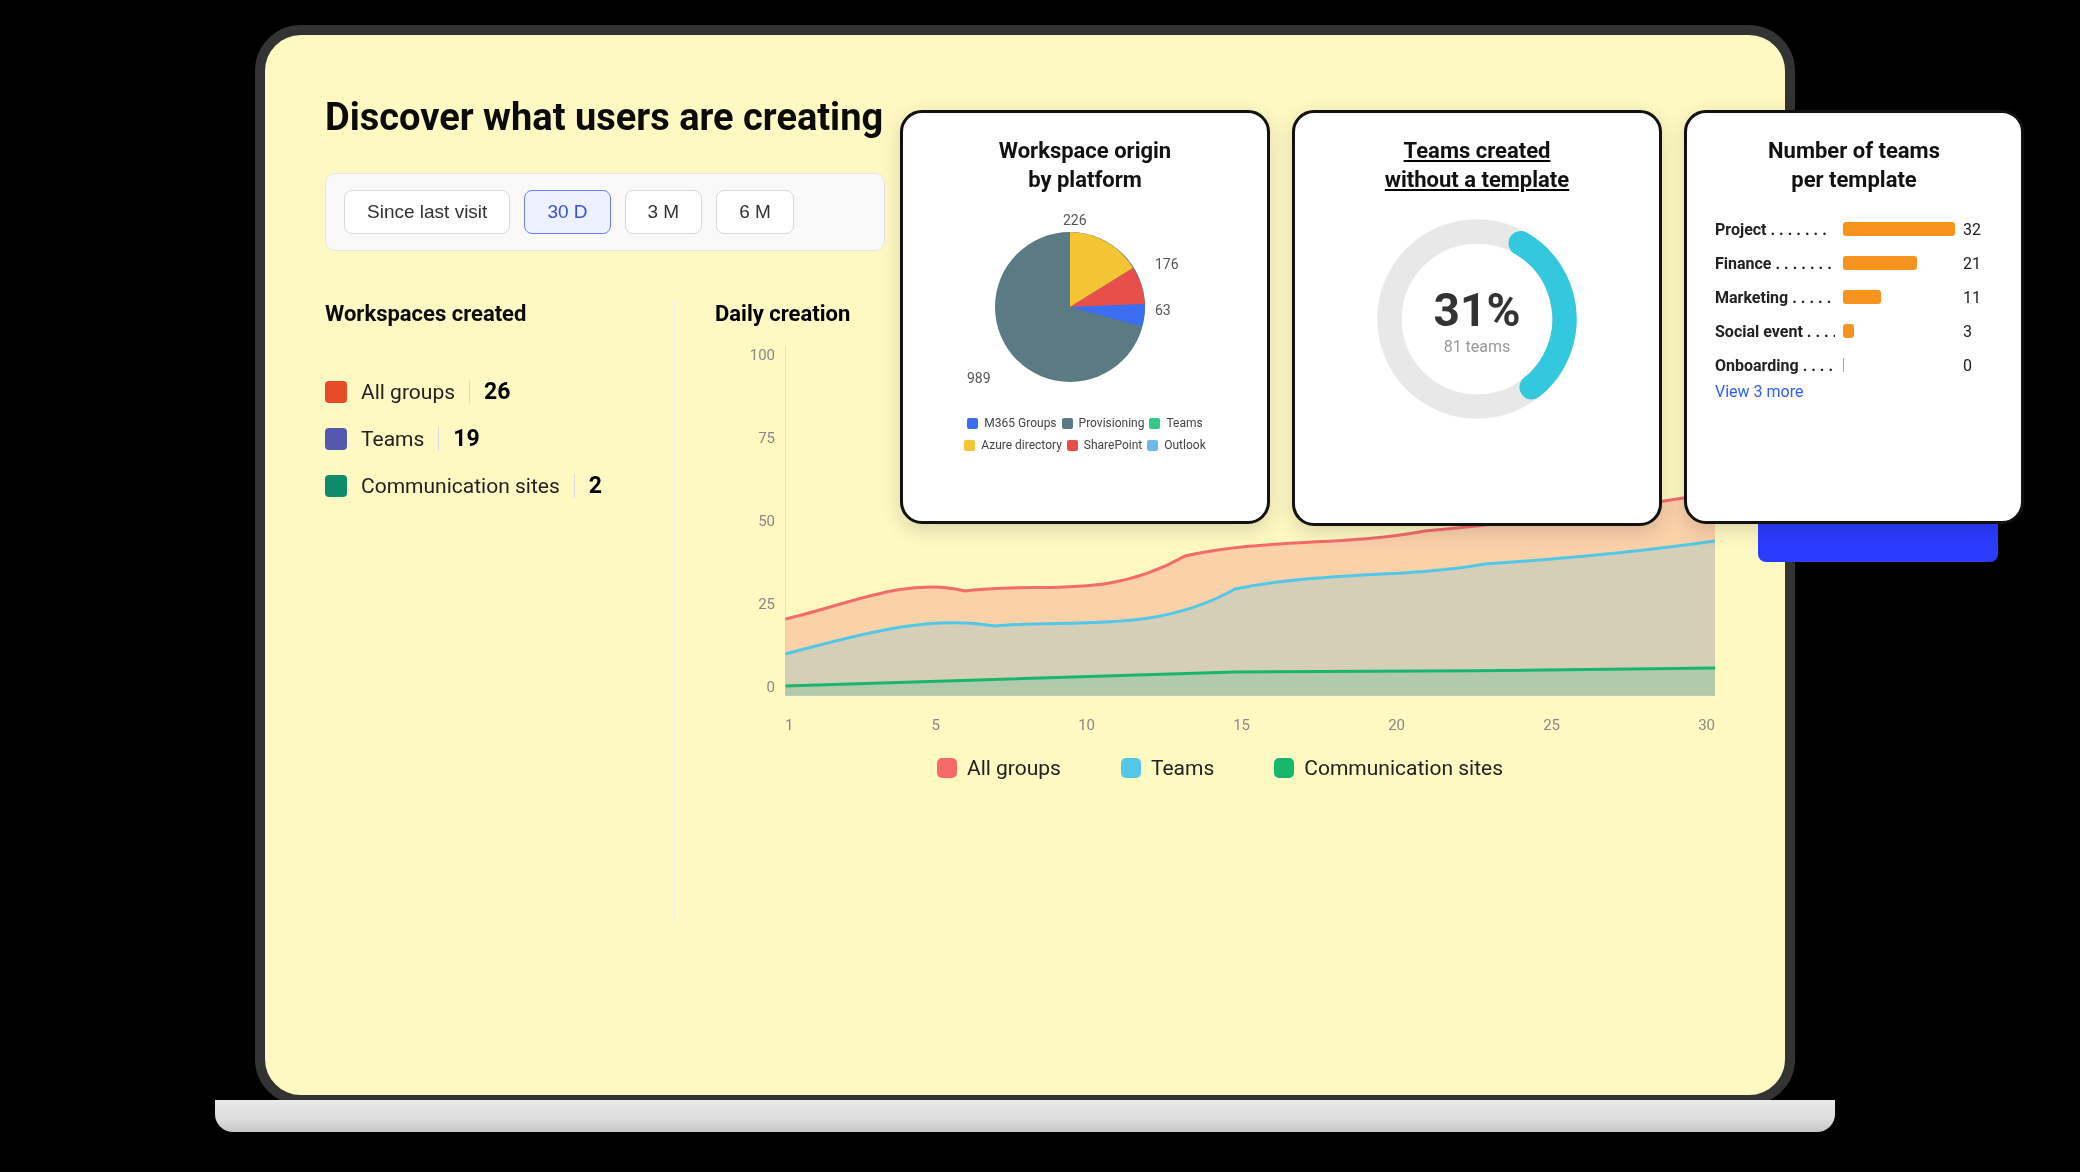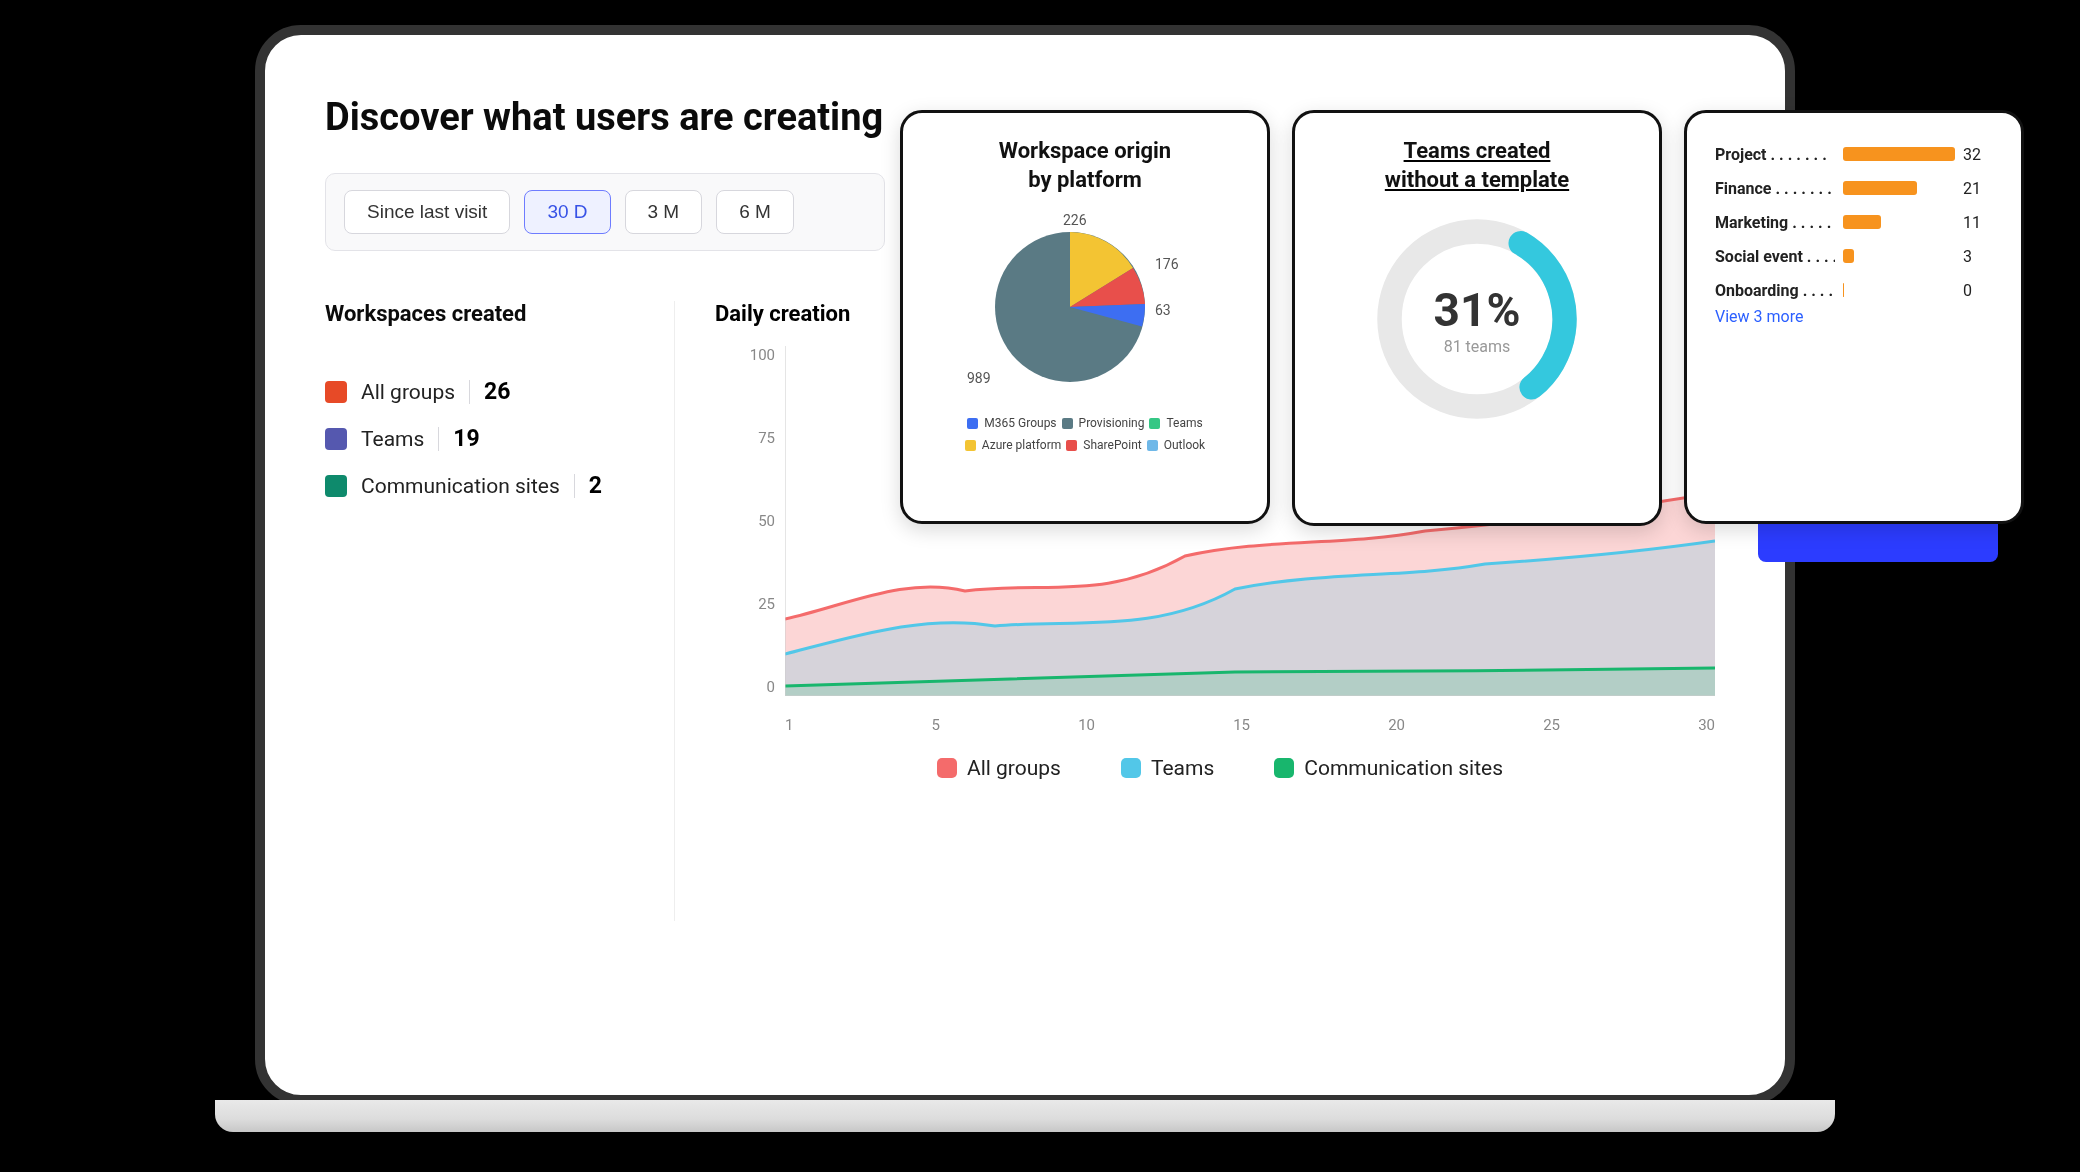--- a/index.html
+++ b/index.html
@@ -13,21 +13,21 @@
 
   
   .laptop {
     position: absolute;
     left: 255px;
     top: 25px;
     width: 1540px;
     height: 1080px;
     border: 10px solid #333;
     border-radius: 46px;
-    background: #ffffff;
+    background: #fef9c3;
     overflow: hidden;
   }
   .laptop-base {
     position: absolute;
     left: 215px;
     top: 1100px;
     width: 1620px;
     height: 32px;
     background: linear-gradient(#e9e9e9, #dcdcdc 60%, #c7c7c7);
     border-radius: 0 0 18px 18px;
@@ -298,21 +298,21 @@
       <span>
           <i class="pie-sw" style="background:#5a7a84"></i>
           <span>Provisioning</span>
         </span>
       <span>
           <i class="pie-sw" style="background:#35c785"></i>
           <span>Teams</span>
         </span>
       <span>
           <i class="pie-sw" style="background:#f3c433"></i>
-          <span>Azure platform</span>
+          <span>Azure directory</span>
         </span>
       <span>
           <i class="pie-sw" style="background:#e84f4b"></i>
           <span>SharePoint</span>
         </span>
       <span>
           <i class="pie-sw" style="background:#6fb8e8"></i>
           <span>Outlook</span>
         </span>
     </div>
@@ -328,20 +328,23 @@
         <circle cx="60" cy="60" r="50" fill="none" stroke="#34c8de" stroke-width="14" stroke-dasharray="97 314" stroke-linecap="round" transform="rotate(-60 60 60)"></circle>
       </svg>
       <div class="donut-val">
         <div class="donut-pct">31%</div>
         <div class="donut-sub">81 teams</div>
       </div>
     </div>
   </div>
 
   <div class="card card-bars">
+    <h4>
+      <span>Number of teams</span><br><span>per template</span>
+    </h4>
     <div id="bar-list">
         <div class="bar-row">
           <span class="bar-label">Project . . . . . . .</span>
           <span class="bar-track">
             <span class="bar-fill" style="width:100%"></span>
           </span>
           <span class="bar-val">32</span>
         </div>
         <div class="bar-row">
           <span class="bar-label">Finance . . . . . . .</span>

